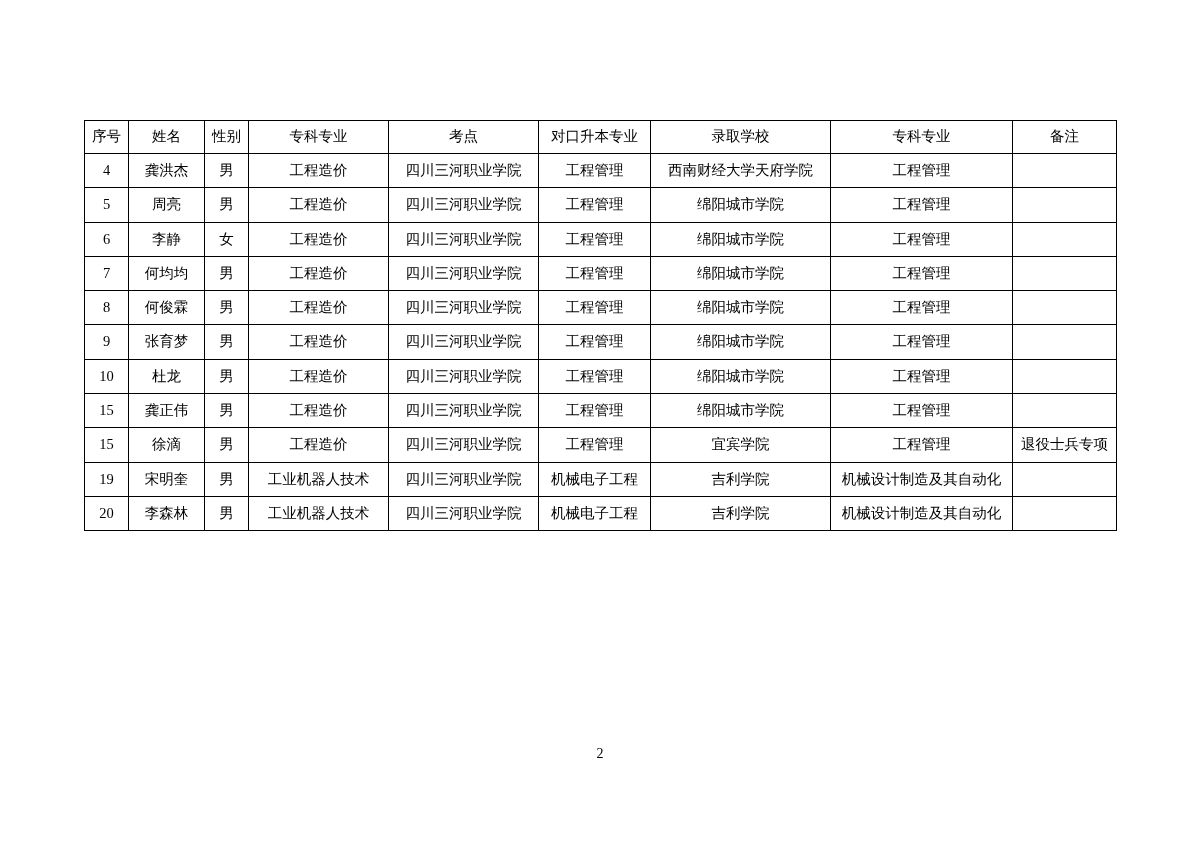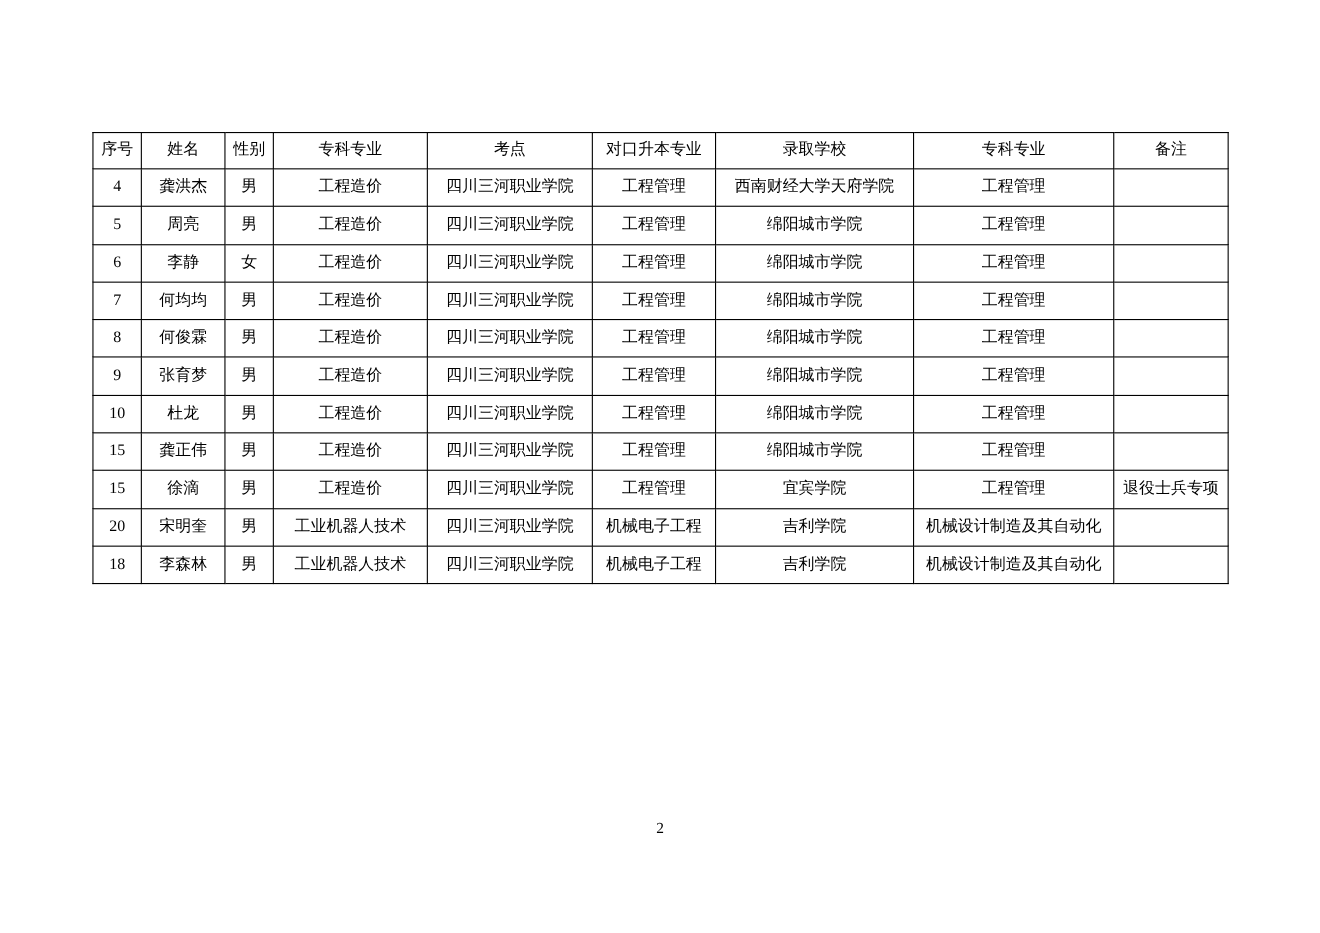--- a/index.html
+++ b/index.html
@@ -195,32 +195,32 @@
             <td>徐滴</td>
             <td>男</td>
             <td>工程造价</td>
             <td>四川三河职业学院</td>
             <td>工程管理</td>
             <td>宜宾学院</td>
             <td>工程管理</td>
             <td>退役士兵专项</td>
           </tr>
           <tr>
-            <td>20</td>
+            <td>19</td>
             <td>宋明奎</td>
             <td>男</td>
             <td>工业机器人技术</td>
             <td>四川三河职业学院</td>
             <td>机械电子工程</td>
             <td>吉利学院</td>
             <td>机械设计制造及其自动化</td>
             <td></td>
           </tr>
           <tr>
-            <td>18</td>
+            <td>20</td>
             <td>李森林</td>
             <td>男</td>
             <td>工业机器人技术</td>
             <td>四川三河职业学院</td>
             <td>机械电子工程</td>
             <td>吉利学院</td>
             <td>机械设计制造及其自动化</td>
             <td></td>
           </tr>
         </tbody>

